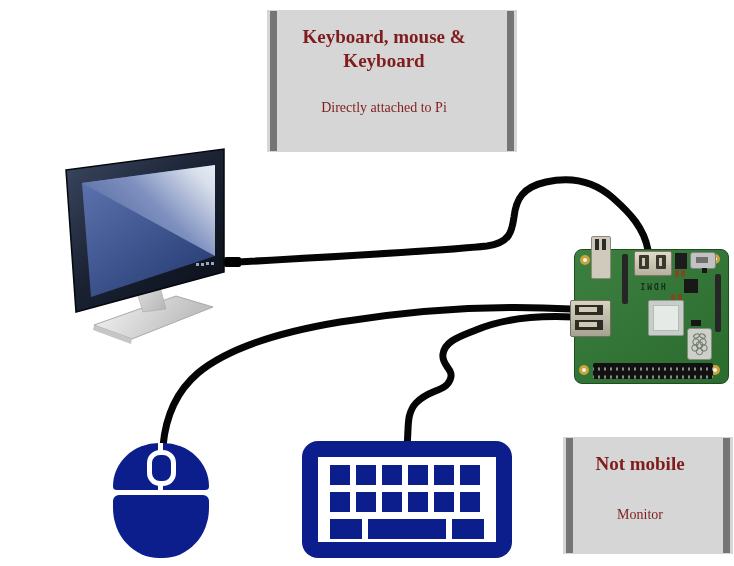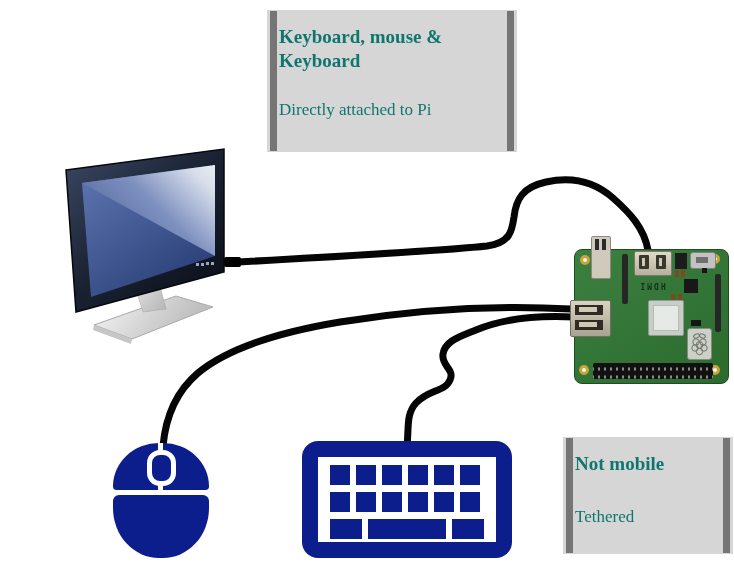--- a/index.html
+++ b/index.html
@@ -2,23 +2,23 @@
 <html><head>
 <meta charset="utf-8">
 <style>
   html,body{margin:0;padding:0;background:#fff;}
   #canvas{position:relative;width:734px;height:566px;background:#ffffff;overflow:hidden;
           font-family:"Liberation Serif", serif;}
   
   .note{position:absolute;background:#d6d6d6;}
   .note .bar{position:absolute;top:1px;bottom:1px;width:7px;background:#757575;}
   .note .bar.l{left:3px;} .note .bar.r{right:3px;}
-  .note .content{position:absolute;left:12px;right:28px;top:0;text-align:left;color:#0f766e;}
+  .note .content{position:absolute;left:12px;right:28px;top:0;text-align:center;color:#7f1d1d;}
   .note .title{font-weight:bold;font-size:19px;line-height:1.25;}
-  .note .body{font-size:17px;}
+  .note .body{font-size:14px;}
   #note-top{left:267px;top:10px;width:250px;height:142px;}
   #note-top .content{padding-top:15px;}
   #note-top .body{margin-top:27px;}
   #note-bottom{left:563px;top:437px;width:170px;height:117px;}
   #note-bottom .content{padding-top:15px;}
   #note-bottom .body{margin-top:31px;}
   
   #art{position:absolute;left:0;top:0;}
   
   #mouse{position:absolute;left:113px;top:443px;width:96px;height:115px;}
@@ -90,21 +90,21 @@
       </div>
       <div class="body">Directly attached to Pi</div>
     </div>
   </div>
 
   <div class="note" id="note-bottom">
     <div class="bar l"></div>
     <div class="bar r"></div>
     <div class="content">
       <div class="title">Not mobile</div>
-      <div class="body">Tethered</div>
+      <div class="body">Monitor</div>
     </div>
   </div>
 
   <svg id="art" width="734" height="566" viewBox="0 0 734 566">
     <defs>
       <linearGradient id="frameGrad" x1="66" y1="160" x2="200" y2="300" gradientUnits="userSpaceOnUse">
         <stop offset="0" stop-color="#3a4660"></stop>
           <stop offset="0.5" stop-color="#1b2334"></stop>
         <stop offset="1" stop-color="#0c111b"></stop>
       </linearGradient>

